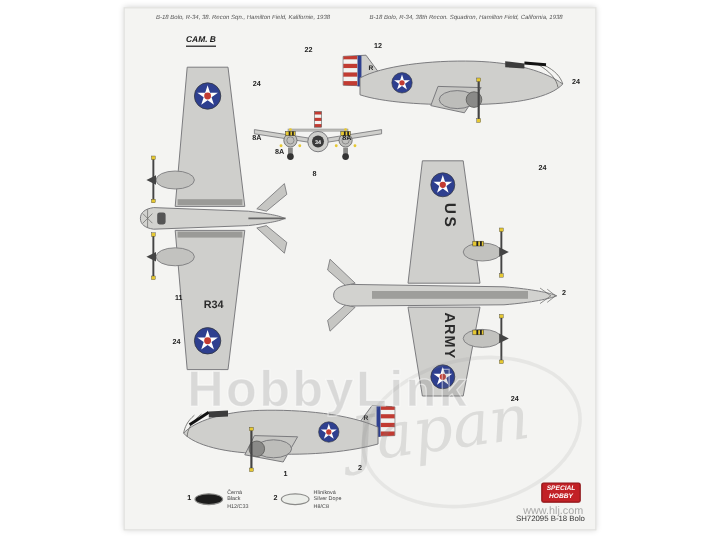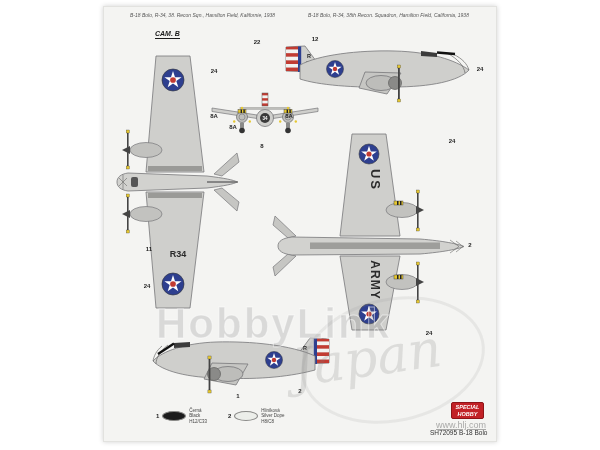--- a/index.html
+++ b/index.html
@@ -40,21 +40,21 @@
   
   .wm{pointer-events:none;}
   .wm-main{
     position:absolute;left:156px;top:300px;font-size:42px;font-weight:bold;letter-spacing:2px;
     color:rgba(125,125,125,.22);-webkit-text-stroke:1px rgba(255,255,255,.5);
   }
   .wm-script{
     position:absolute;left:292px;top:328px;font-family:"DejaVu Serif",serif;font-style:italic;
     font-size:52px;color:rgba(125,125,125,.20);transform:rotate(-8deg);
   }
-  .wm-url{position:absolute;left:436px;top:420px;font-size:9px;color:rgba(105,105,105,.55);text-decoration:underline;}
+  .wm-url{position:absolute;left:436px;top:420px;font-size:9px;color:rgba(105,105,105,.55);}
   .wm-swirl{
     position:absolute;left:300px;top:298px;width:180px;height:118px;border-radius:50%;
     border:3px solid rgba(150,150,150,.14);transform:rotate(-12deg);
   }
 </style>
 </head>
 <body>
 
 <svg width="0" height="0" style="position:absolute">
   <defs>

